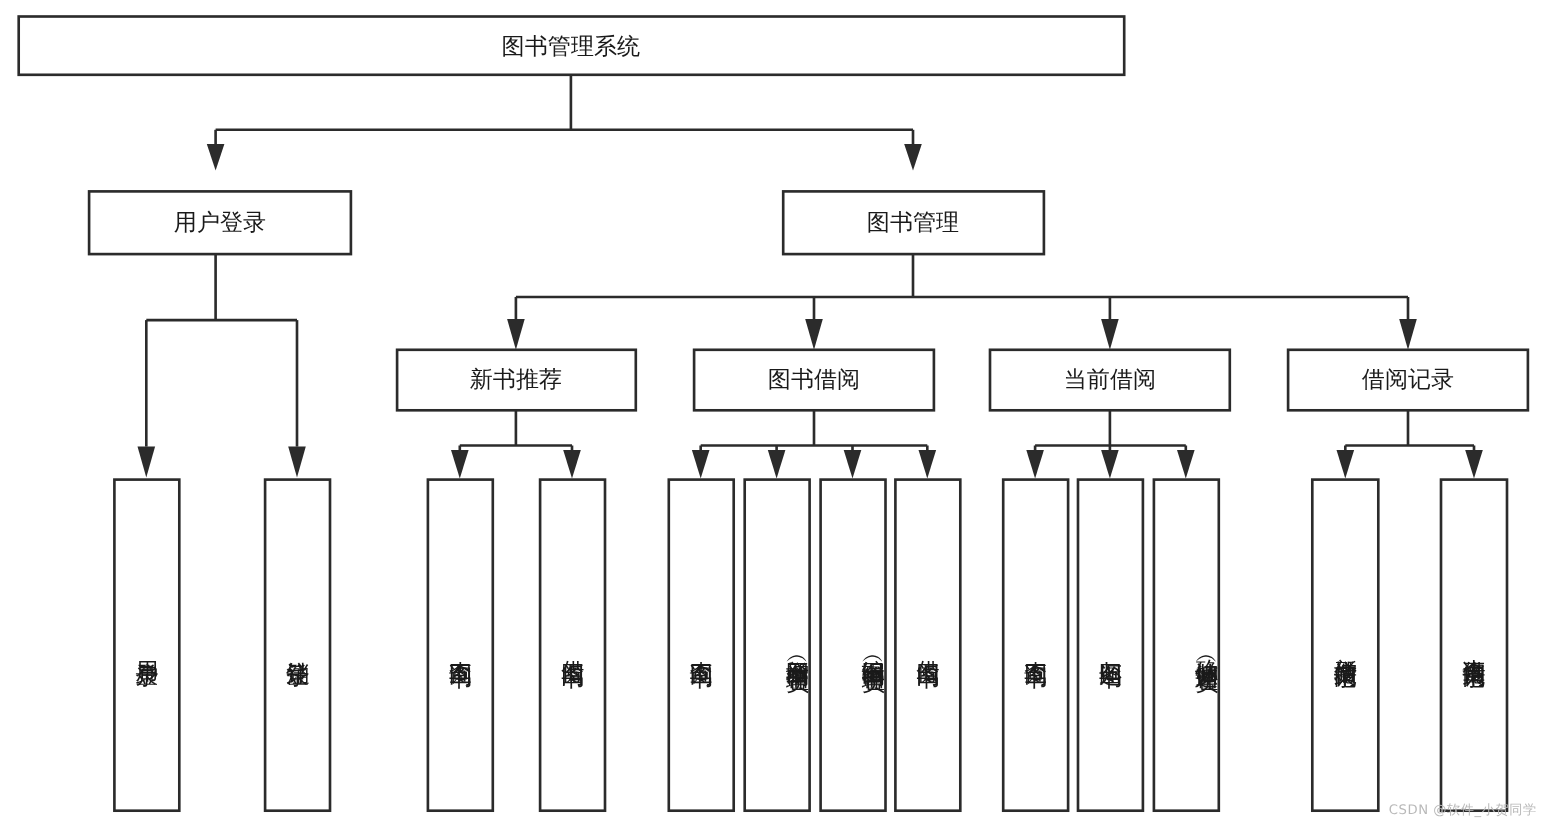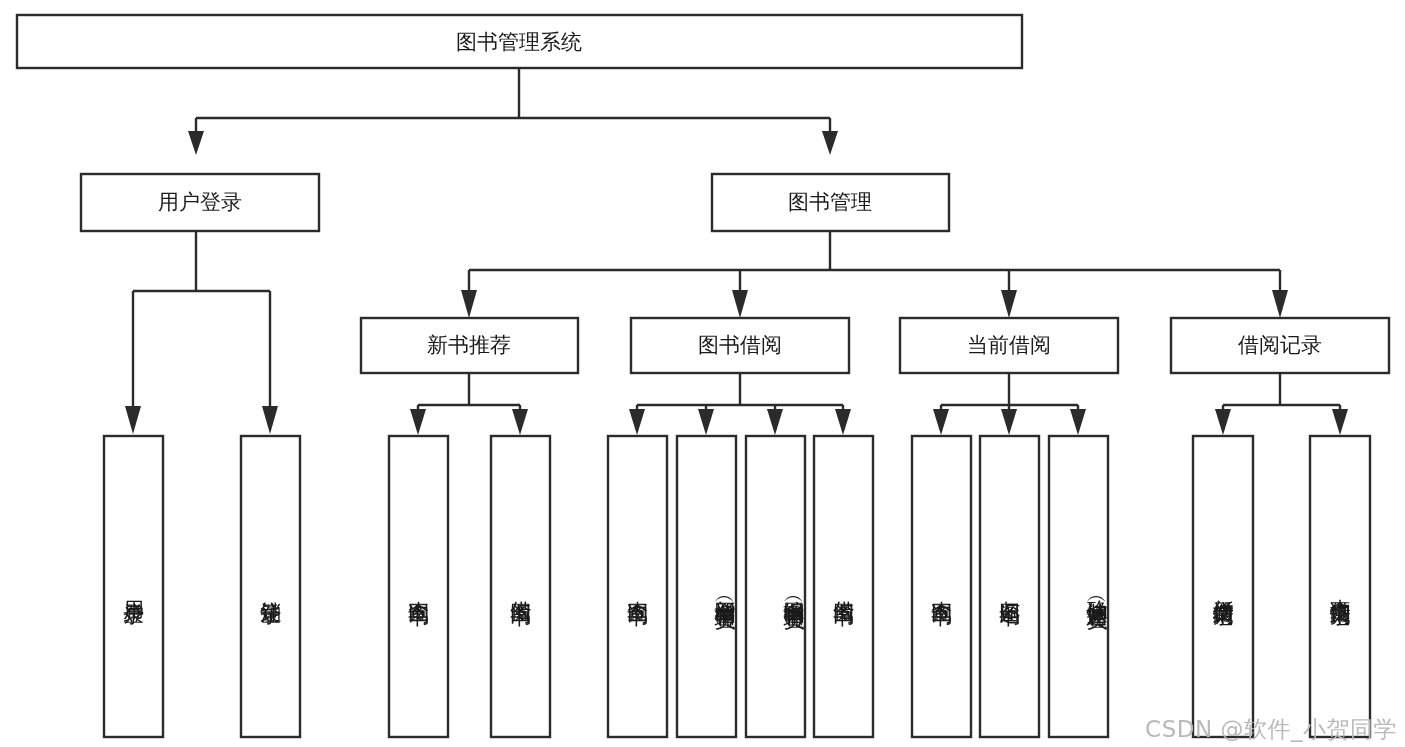--- a/index.html
+++ b/index.html
@@ -59,21 +59,21 @@
     letter-spacing: 1.5px;
     white-space: nowrap;
     pointer-events: none;
     text-align: center;
   }
   .watermark {
     position: absolute;
     right: 8px;
     bottom: 2px;
     font-family: "DejaVu Sans", "Liberation Sans", sans-serif;
-    font-size: 23px;
+    font-size: 12px;
     color: #b9b9b9;
     white-space: nowrap;
     letter-spacing: 0.5px;
   }
 </style>
 </head>
 <body>
 
 <div id="diagram-root">
 

